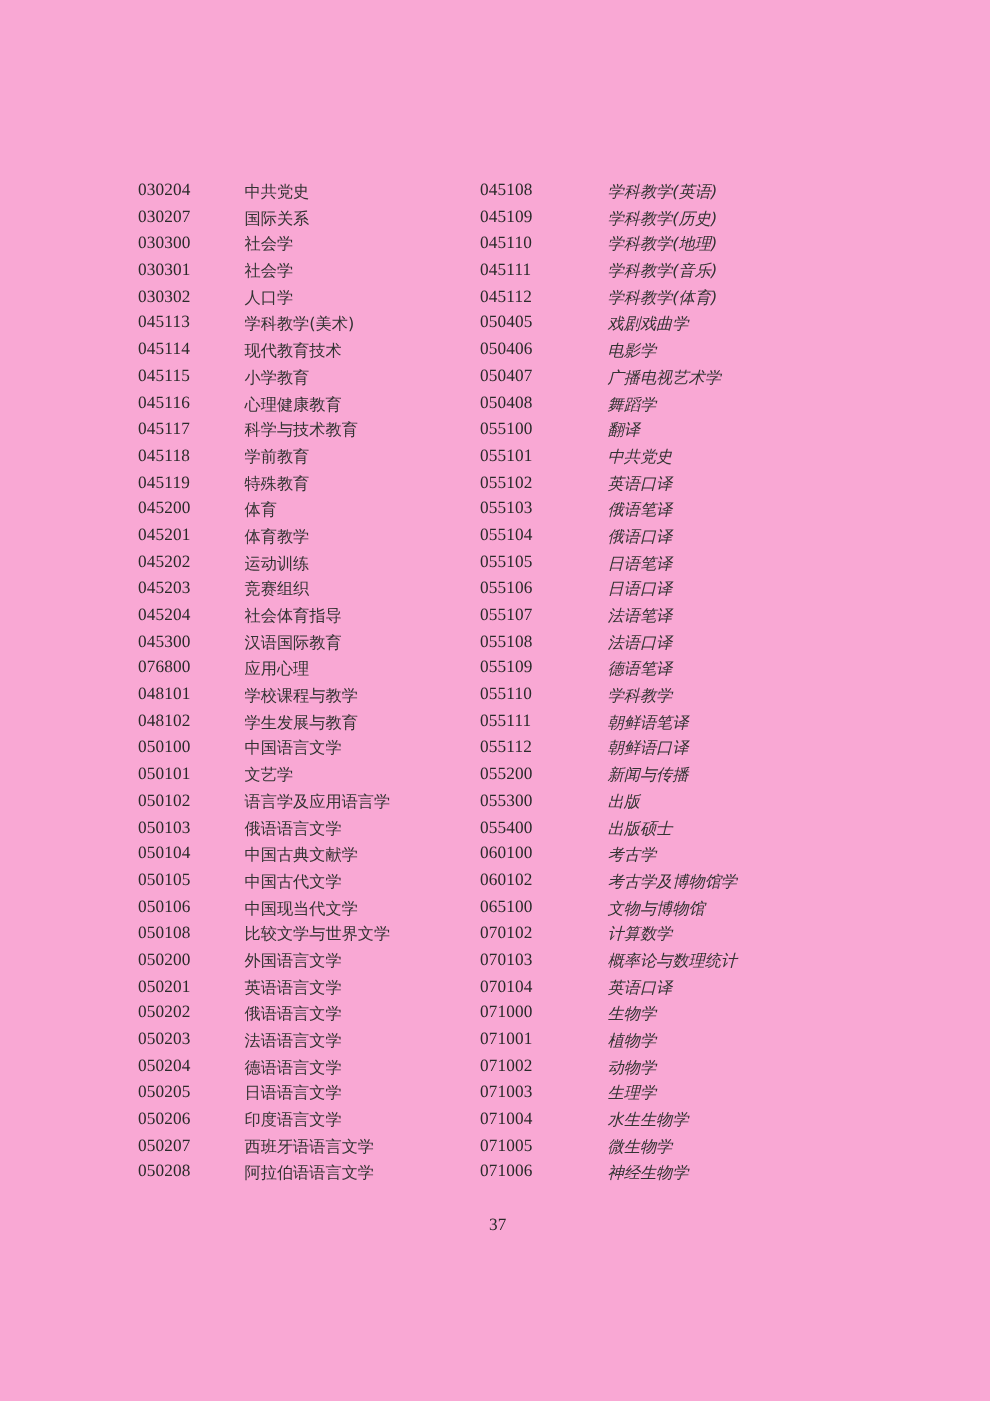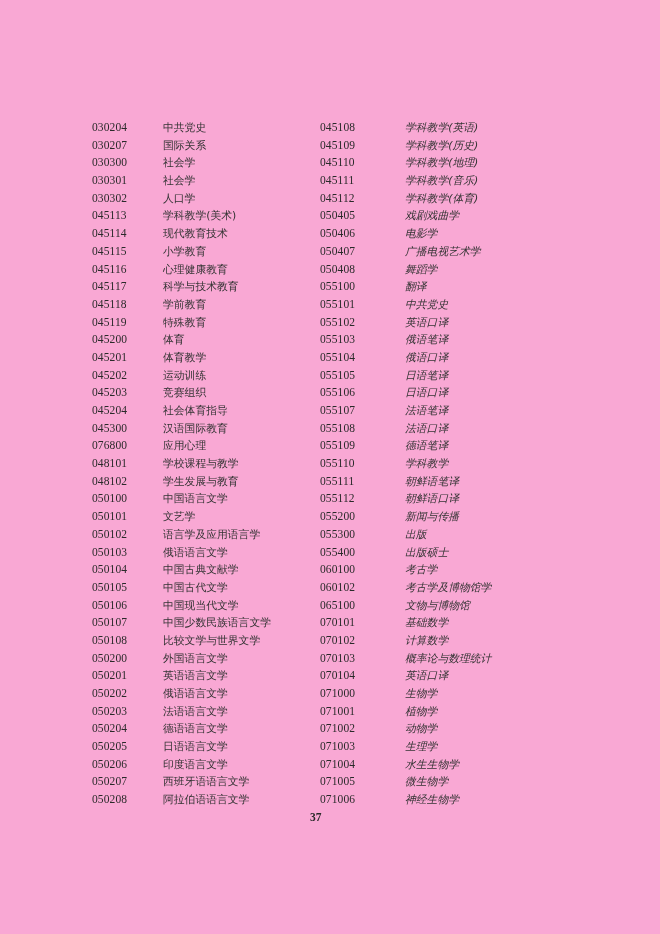--- a/index.html
+++ b/index.html
@@ -8,21 +8,21 @@
     .page { position: absolute; left: 0; top: 0; width: 660px; height: 934px; background: #f9a8d4; }
     .table { position: absolute; left: 0; top: 119px; width: 660px; }
     .row { position: relative; height: 17.7px; }
     .cell { position: absolute; top: 0; font-size: 11.5px; line-height: 17.7px; white-space: nowrap; }
     .code { font-family: "Liberation Serif", serif; letter-spacing: 0.1px; }
     .name { font-family: "DejaVu Sans", sans-serif; font-size: 10.8px; color: #333; }
     .c1 { left: 92px; }
     .n1 { left: 163px; }
     .c2 { left: 320px; }
     .n2 { left: 405px; font-style: italic; }
-    .pagenum { position: absolute; left: 310px; top: 810px; font-size: 11.5px; line-height: 14px; font-weight: bold; }
+    .pagenum { position: absolute; left: 326px; top: 810px; font-size: 11.5px; line-height: 14px; }
   </style>
 </head>
 <body>
 
 <div class="page">
   <div class="table" id="table">
       <div class="row">
         <span class="cell code c1">030204</span>
         <span class="cell name n1">中共党史</span>
         <span class="cell code c2">045108</span>
@@ -184,26 +184,20 @@
         <span class="cell code c2">060102</span>
         <span class="cell name n2">考古学及博物馆学</span>
       </div>
       <div class="row">
         <span class="cell code c1">050106</span>
         <span class="cell name n1">中国现当代文学</span>
         <span class="cell code c2">065100</span>
         <span class="cell name n2">文物与博物馆</span>
       </div>
       <div class="row">
-        <span class="cell code c1">050107</span>
-        <span class="cell name n1">中国少数民族语言文学</span>
-        <span class="cell code c2">070101</span>
-        <span class="cell name n2">基础数学</span>
-      </div>
-      <div class="row">
         <span class="cell code c1">050108</span>
         <span class="cell name n1">比较文学与世界文学</span>
         <span class="cell code c2">070102</span>
         <span class="cell name n2">计算数学</span>
       </div>
       <div class="row">
         <span class="cell code c1">050200</span>
         <span class="cell name n1">外国语言文学</span>
         <span class="cell code c2">070103</span>
         <span class="cell name n2">概率论与数理统计</span>

